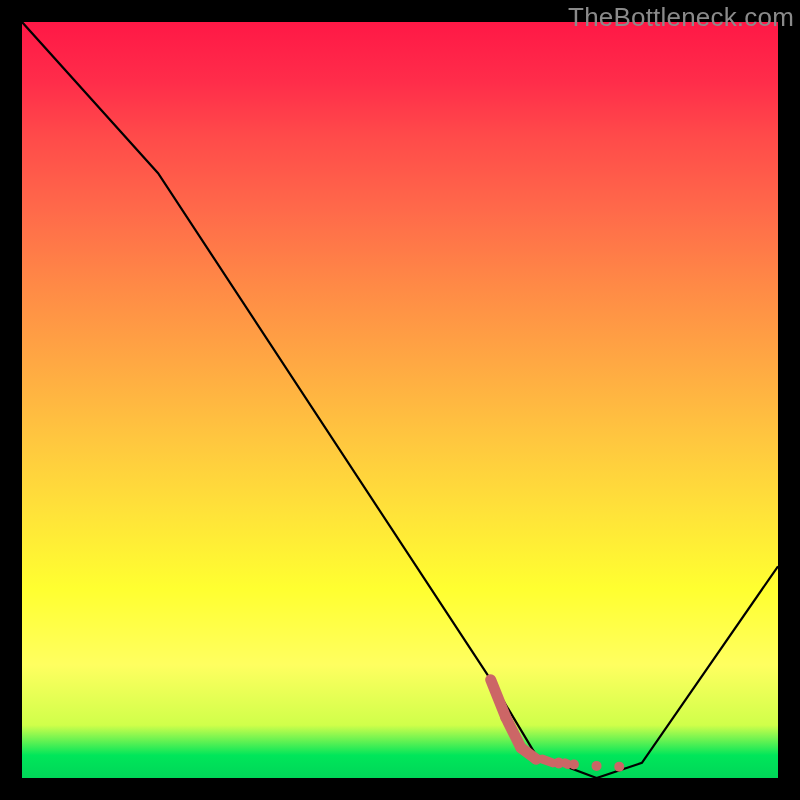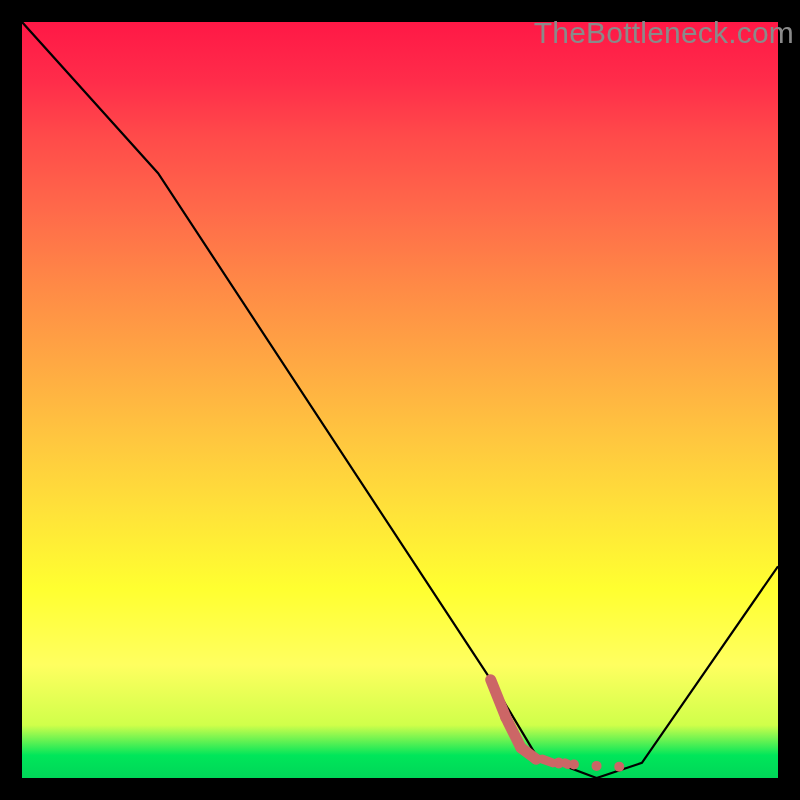--- a/index.html
+++ b/index.html
@@ -28,24 +28,24 @@
       #ffe339 65%,
       #ffff30 75%,
       #ffff60 85%,
       #d0ff4a 93%,
       #00e65a 97%,
       #00d658 100%
     );
   }
   .watermark {
     position: absolute;
-    top: 16px;
+    top: 2px;
     right: 6px;
     color: #8a8a8a;
-    font-size: 30px;
+    font-size: 26px;
     font-weight: 500;
     letter-spacing: 0.2px;
   }
   svg.overlay {
     position: absolute;
     left: 22px;
     top: 22px;
     width: 756px;
     height: 756px;
   }

